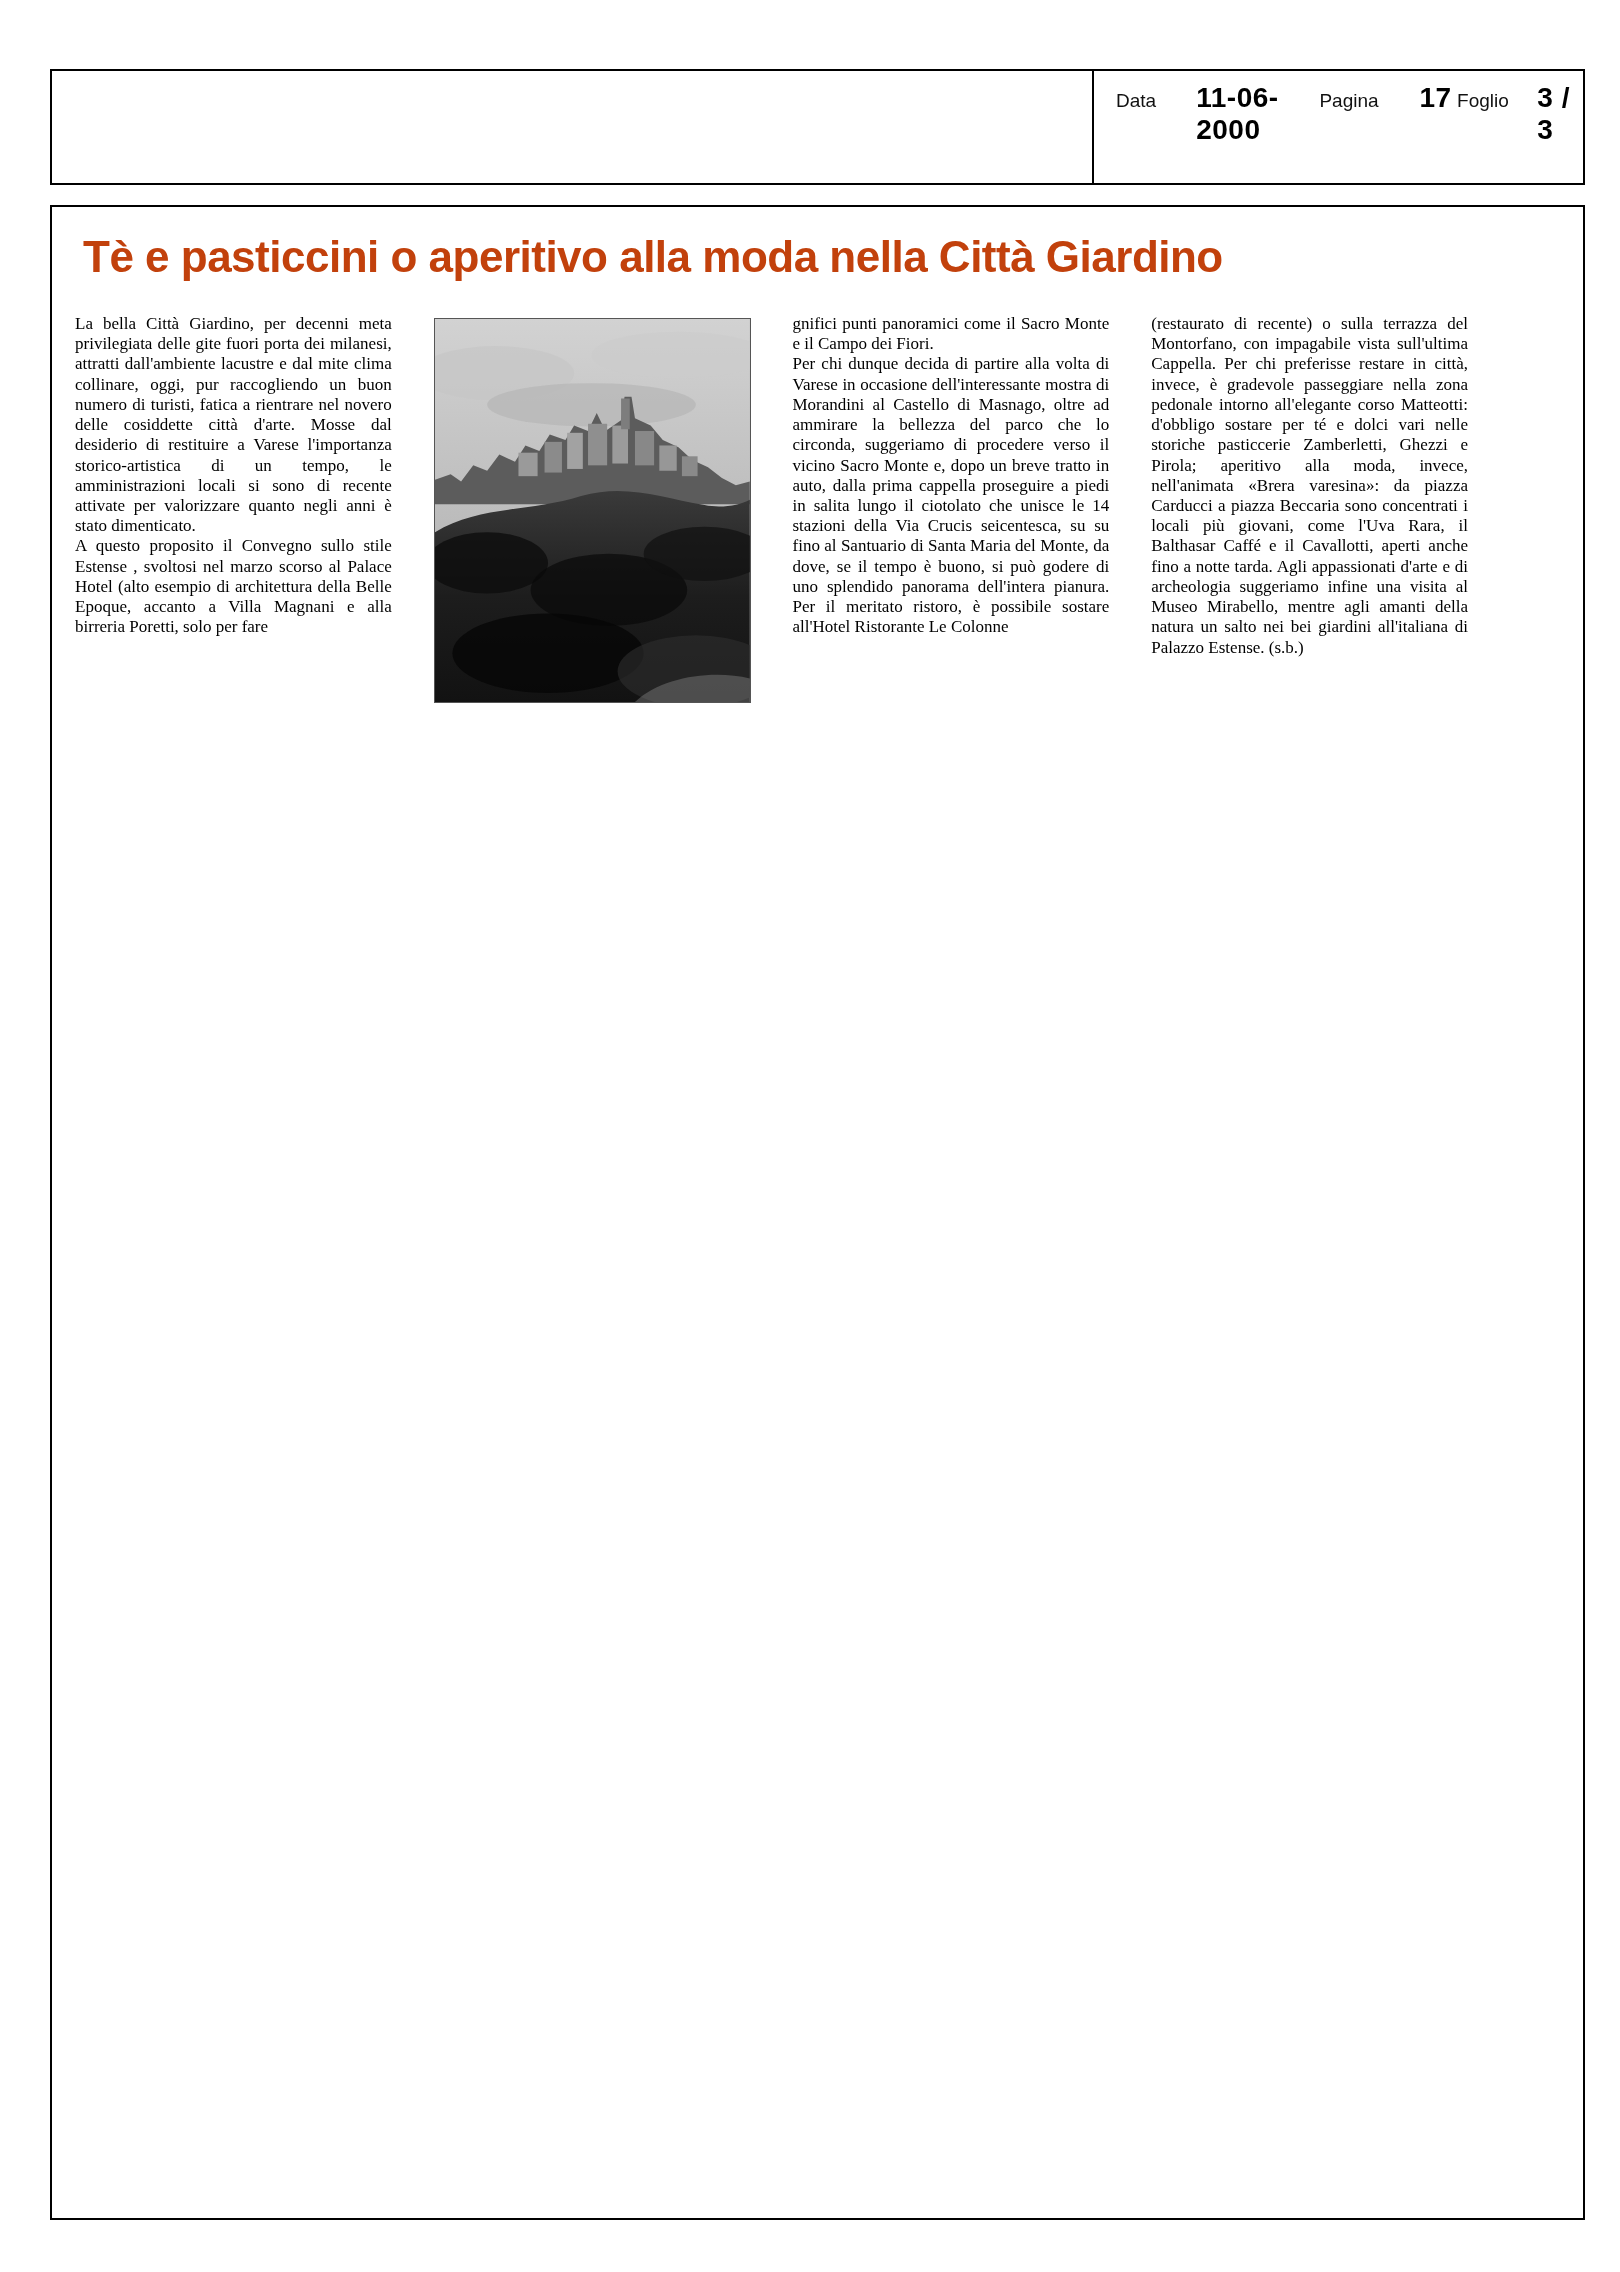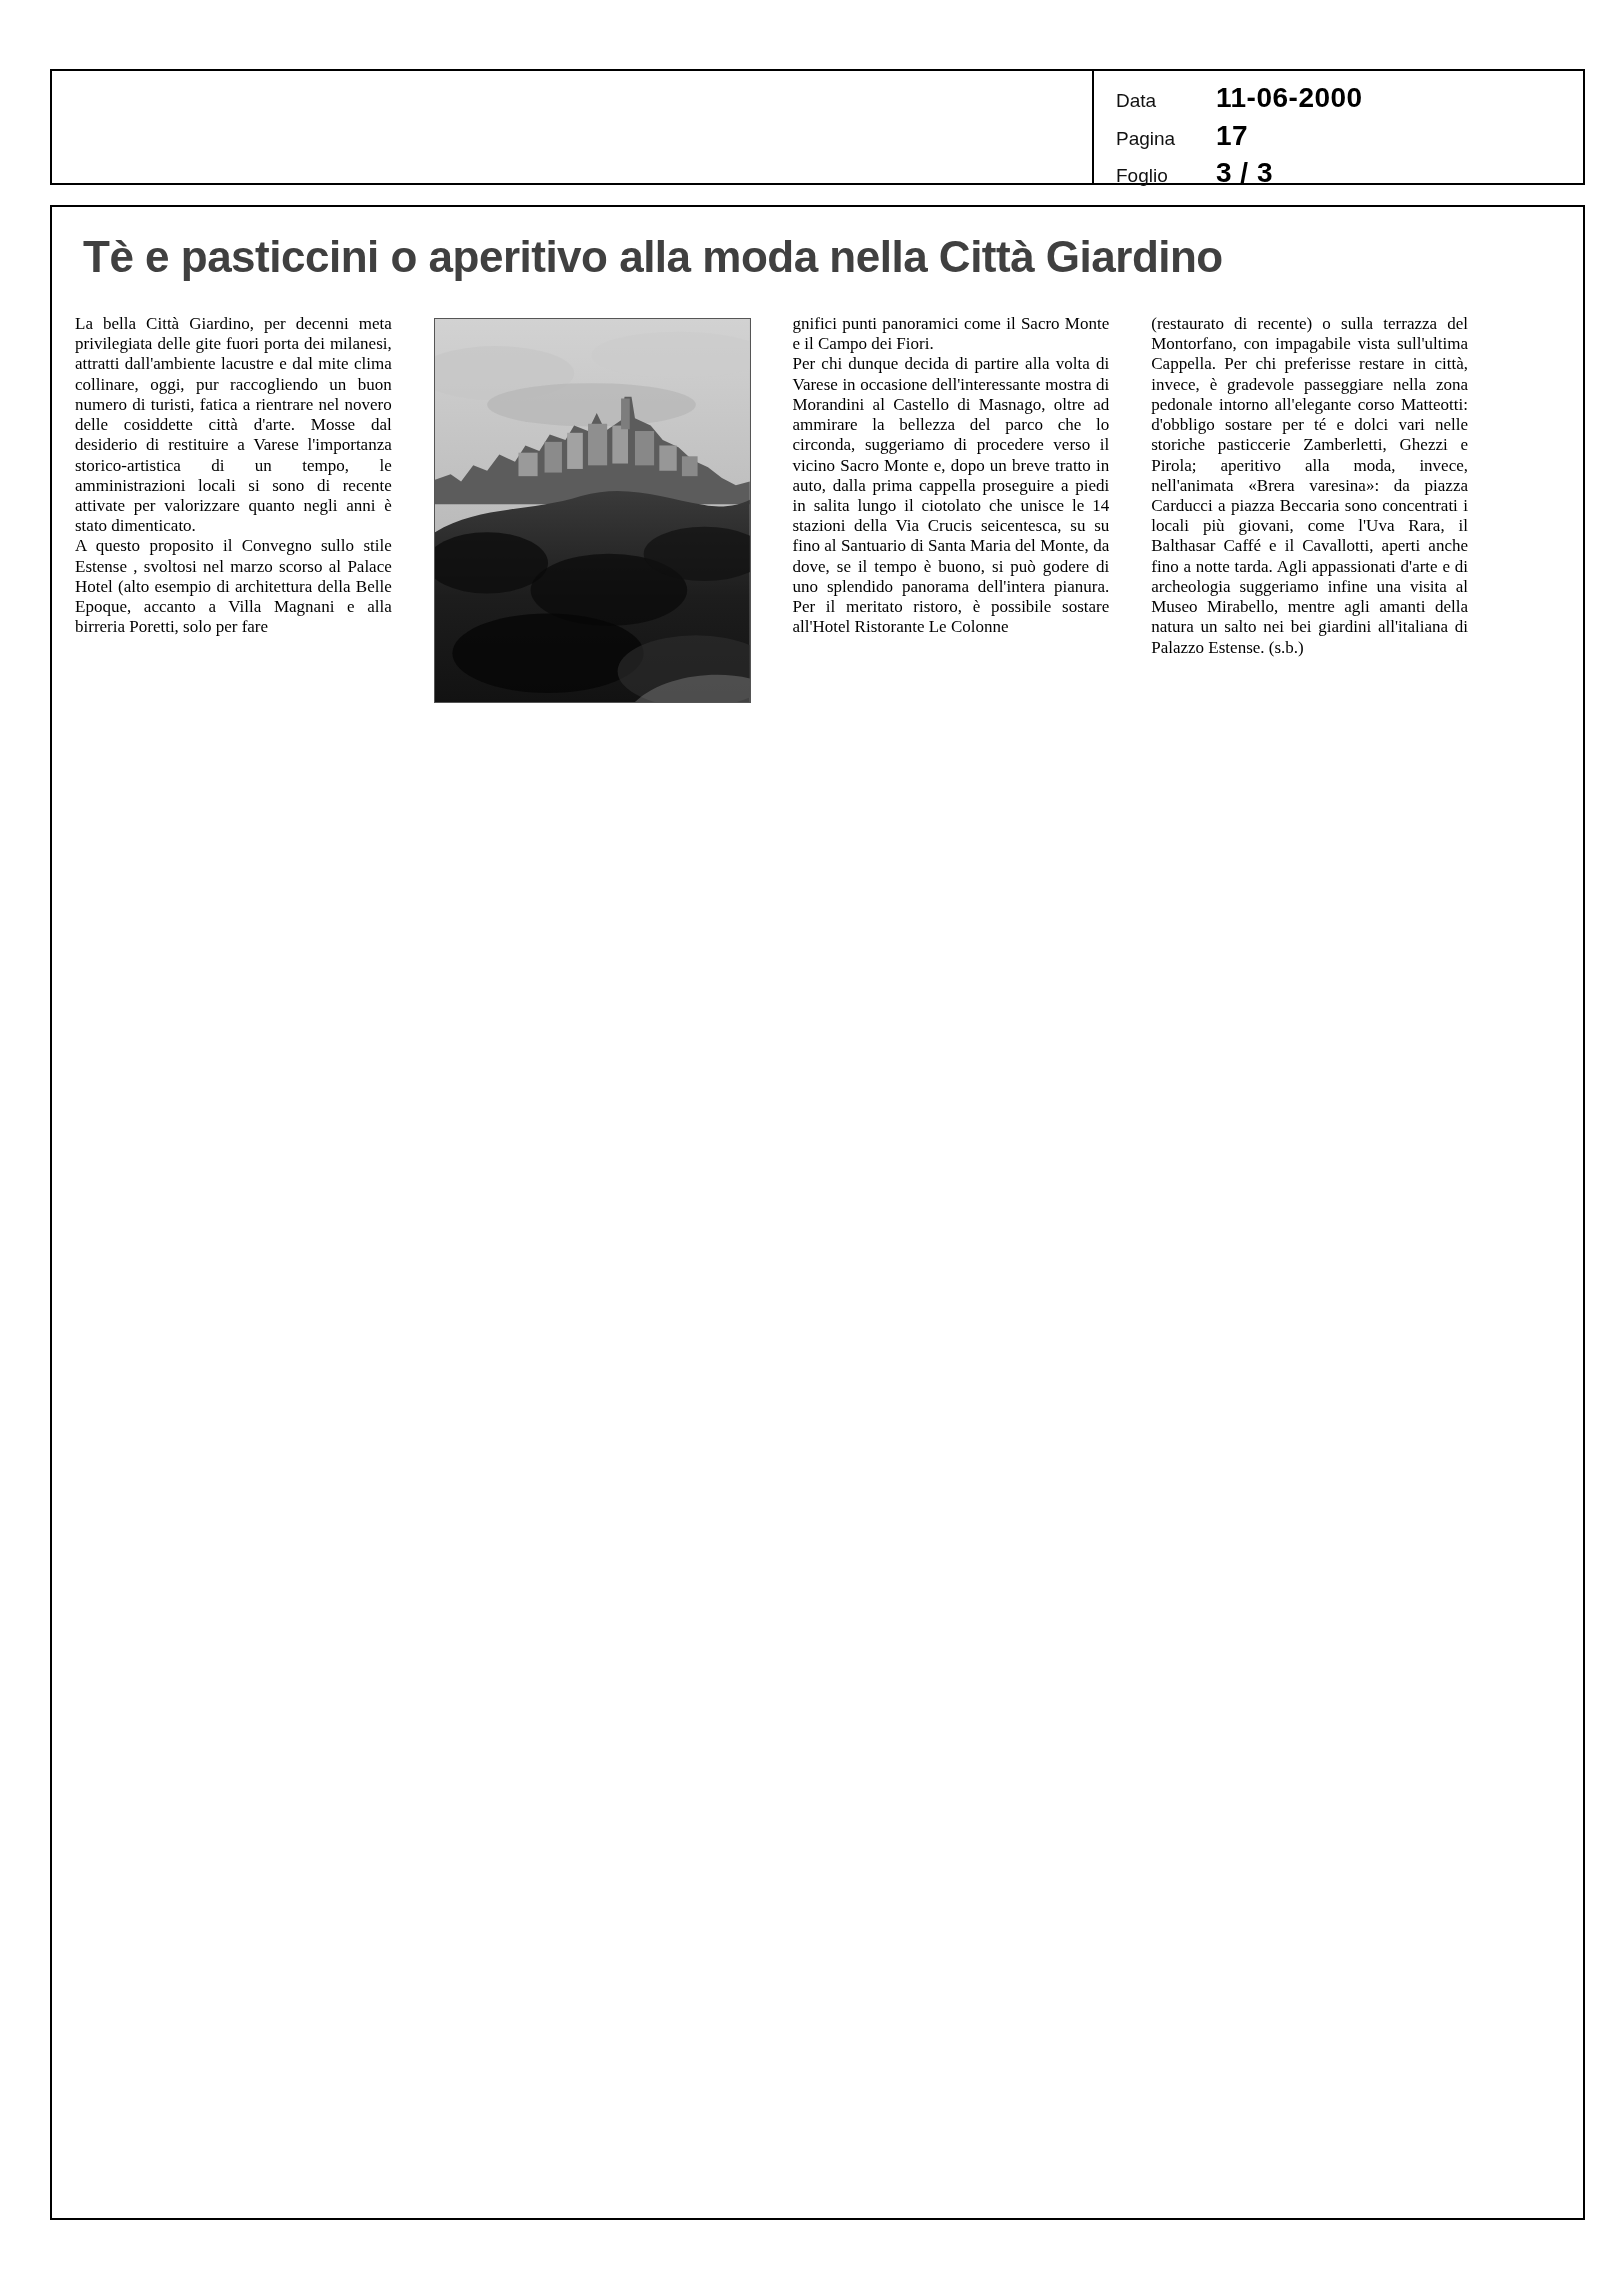--- a/index.html
+++ b/index.html
@@ -30,40 +30,40 @@
   .logo-sub{
     font-family:"DejaVu Serif", serif;
     font-weight:bold; font-size:26px; line-height:1;
     text-align:right; margin-top:-3.6px; padding-right:12.7px;
   }
   .meta-panel{
     position:absolute; right:0; top:0; bottom:0; width:491px;
     border-left:2.7px solid #000;
     box-sizing:border-box;
     padding:11px 0 0 22px;
-    display:flex; flex-direction:column; gap:5.5px;
+    display:flex; flex-direction:row; gap:5.5px;
     font-family:"Liberation Sans", sans-serif;
   }
   .meta-row{display:flex; align-items:baseline;}
   .meta-label{width:100px; font-size:19px; color:#111;}
   .meta-value{font-size:28px; font-weight:bold; letter-spacing:0.5px;}
 
   
   .article-frame{
     position:absolute; left:50px; top:205px;
     width:1535px; height:2015px;
     border:2.7px solid #000; box-sizing:border-box;
     background:#fff;
   }
   .headline{
     position:absolute; left:31px; top:27px; width:1418px;
     margin:0;
     font-family:"Liberation Sans", sans-serif;
     font-weight:bold; font-size:44px; letter-spacing:-0.5px;
-    line-height:1.05; color:#404040;
+    line-height:1.05; color:#c2410c;
   }
   .columns{
     position:absolute; left:23px; top:107px; width:1393px;
     display:grid; grid-template-columns:repeat(4,1fr); column-gap:42px;
     font-size:17px; line-height:1.19; text-align:justify;
   }
   .col p{margin:0; padding:0;}
   .photo-figure{
     margin:3.6px 0 23.6px 0; width:100%; height:385px;
     border:0.9px solid #555; box-sizing:border-box; overflow:hidden;

